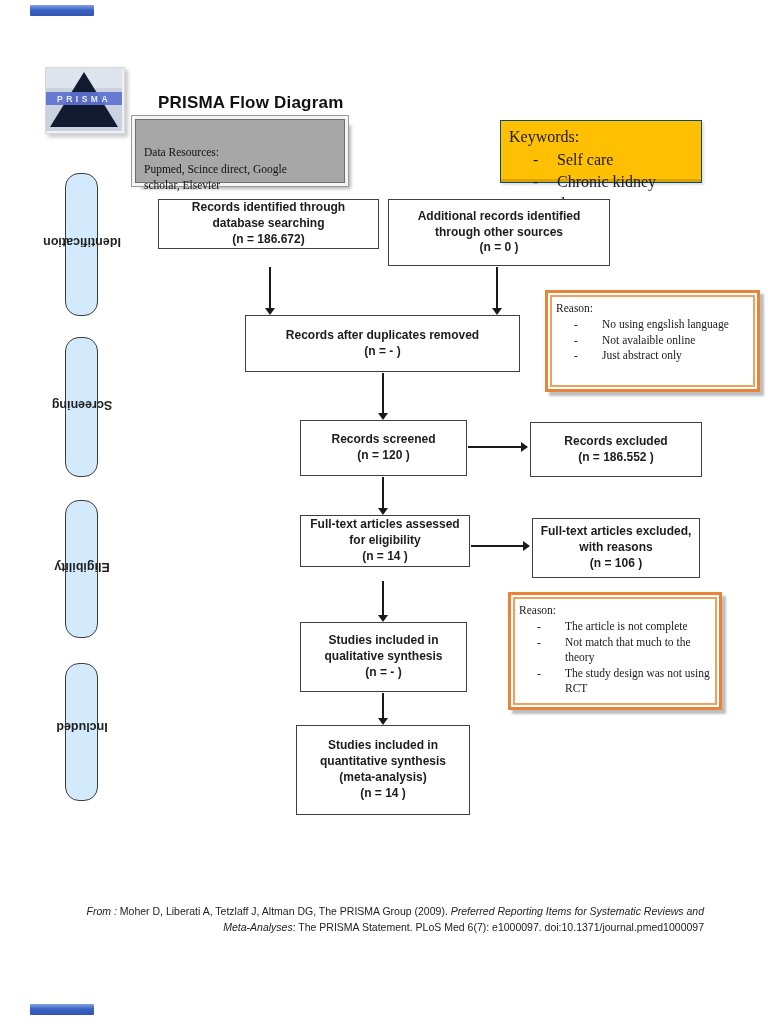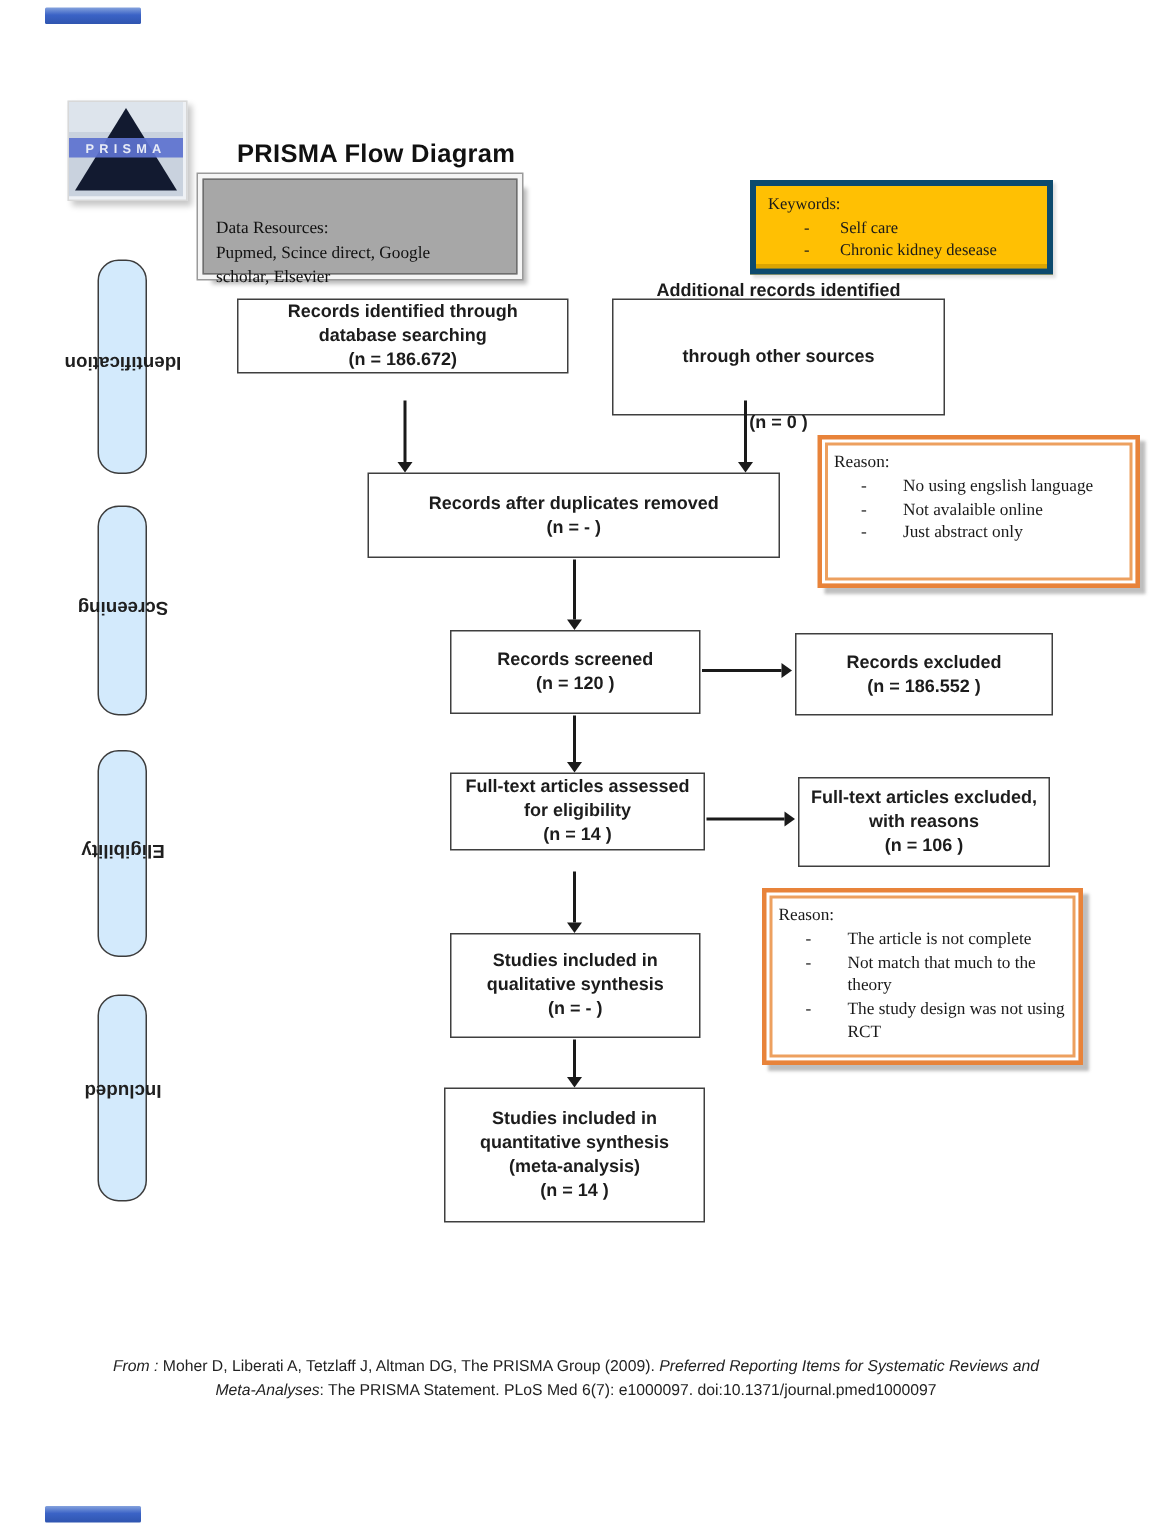--- a/index.html
+++ b/index.html
@@ -27,23 +27,23 @@
     position:absolute; left:135px; top:119px; width:210px; height:64px;
     background:#a7a7a7; border:1px solid #6e6e6e;
     box-shadow:0 0 0 3px #f5f5f5, 0 0 0 4px #9a9a9a, 6px 6px 3px rgba(0,0,0,0.28);
     font-family:"Liberation Serif", serif; font-size:11.5px; color:#111;
     padding:24px 8px; box-sizing:border-box; line-height:1.45;
   }
   #data-resources span { display:block; }
   
   #keywords {
     position:absolute; left:500px; top:120px; width:202px; height:63px;
-    background:#FFC003; border:4px solid #0c4a6e;
+    background:#FFC003; border:1px solid #0c4a6e;
     box-shadow:inset 0 -3px 0 rgba(190,140,0,0.55), 2px 2px 2px rgba(0,0,0,0.12);
-    font-family:"Liberation Serif", serif; font-size:11px; color:#1a1a1a;
+    font-family:"Liberation Serif", serif; font-size:16px; color:#1a1a1a;
     padding:5px 8px; box-sizing:border-box; line-height:1.4;
   }
   ul.blist { list-style:none; margin:1px 0 0 0; padding:0; }
   ul.blist li { display:flex; line-height:1.35; }
   .dash { flex:0 0 28px; margin-left:18px; }
   .kw .dash { flex:0 0 24px; margin-left:24px; }
   
   .stage-bar {
     position:absolute; left:65px; width:33px;
     background:#d3eafc; border:1.5px solid #3c3c3c; border-radius:14px;
@@ -76,21 +76,21 @@
     content:""; position:absolute; bottom:-7px; left:-4px;
     border:5px solid transparent; border-bottom:none; border-top:7px solid #1a1a1a;
   }
   .arr-h { position:absolute; height:2px; background:#1a1a1a; }
   .arr-h::after {
     content:""; position:absolute; right:-7px; top:-4px;
     border:5px solid transparent; border-right:none; border-left:7px solid #1a1a1a;
   }
   
   #citation {
-    position:absolute; left:64px; top:903px; width:640px; text-align:center;
+    position:absolute; left:64px; top:903px; width:640px; text-align:right;
     font-size:10.5px; color:#222; line-height:1.55;
   }
   .it { font-style:italic; }
   #footer-line {
     position:absolute; left:64px; top:948px; width:640px; text-align:center;
     font-size:11px; font-weight:bold; color:#1F3864;
   }
   #footer-line a { color:#2E74B5; text-decoration:underline; cursor:pointer; }
 </style>
 </head>
@@ -144,21 +144,21 @@
 
   <div class="stage-bar" style="top:663px; height:138px;"></div>
   <div class="stage-label" style="left:82px; top:727px;">Included</div>
 
   <div class="fbox" style="left:158px; top:199px; width:221px; height:50px;">
     <span>Records identified through</span>
     <span>database searching</span>
     <span>(n = 186.672)</span>
   </div>
 
-  <div class="fbox" style="left:408px; top:199px; width:222px; height:78px;gap:28px;">
+  <div class="fbox" style="left:388px; top:199px; width:222px; height:67px;">
     <span>Additional records identified</span>
     <span>through other sources</span>
     <span>(n = 0  )</span>
   </div>
 
   <div class="fbox" style="left:245px; top:315px; width:275px; height:57px;">
     <span>Records after duplicates removed</span>
     <span>(n = -  )</span>
   </div>
 

